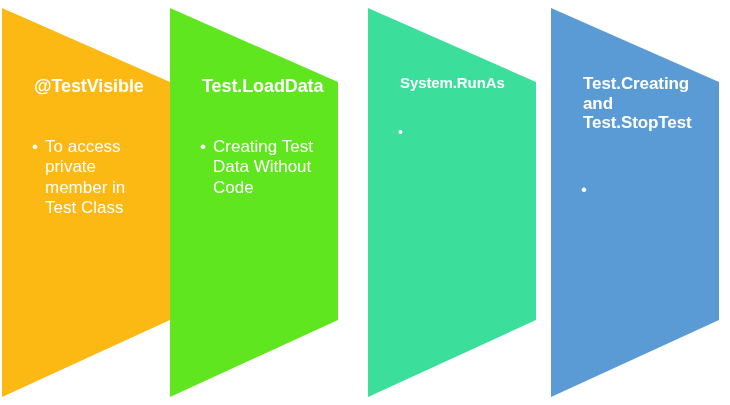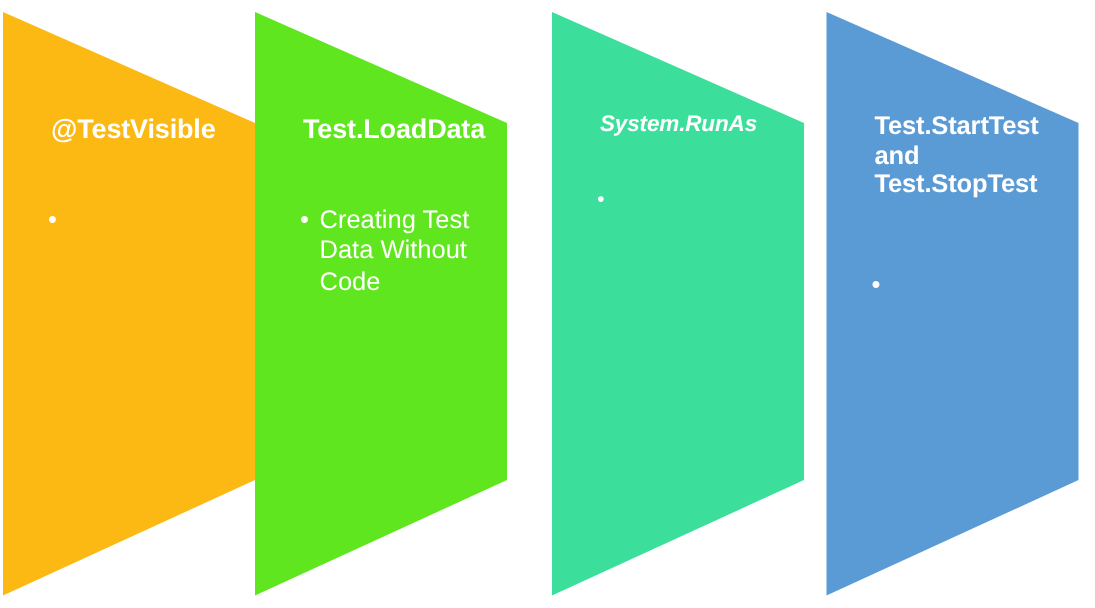--- a/index.html
+++ b/index.html
@@ -66,21 +66,21 @@
     margin-bottom: 2px;
   }
   .chevron-bullets li .dot {
     position: absolute;
     left: 2px;
     top: 0;
   }
   
   .p0 { left: 0px;   width: 183px; }
   .p1 { left: 168px; width: 183px; }
-  .p2 { left: 366px; width: 183px; font-style: italic; }
+  .p2 { left: 366px; width: 183px; }
   .p3 { left: 549px; width: 181px; }
 
   .p0 .chevron-title { top: 76px;  font-size: 18px; }
   .p1 .chevron-title { top: 76px;  font-size: 18px; }
   .p2 .chevron-title { top: 74px;  font-size: 15px; }
   .p3 .chevron-title { top: 74px;  font-size: 17px; }
 
   .p0 .chevron-bullets { top: 137px; font-size: 17px; }
   .p1 .chevron-bullets { top: 137px; font-size: 17px; }
   .p2 .chevron-bullets { top: 124px; font-size: 14px; }
@@ -93,20 +93,21 @@
 
   <div class="chevron p0">
     <svg class="chevron-shape" viewBox="0 0 183 405" preserveAspectRatio="none">
       <polygon points="2,8 170,82 170,320 2,397" fill="#FCB813"></polygon>
     </svg>
     <div class="chevron-body">
       <div class="chevron-title">@TestVisible</div>
       <ul class="chevron-bullets">
         <li>
           <span class="dot">•</span>
+          <span>To access private member in Test Class</span>
         </li>
       </ul>
     </div>
   </div>
 
   <div class="chevron p1">
     <svg class="chevron-shape" viewBox="0 0 183 405" preserveAspectRatio="none">
       <polygon points="2,8 170,82 170,320 2,397" fill="#5FE61E"></polygon>
     </svg>
     <div class="chevron-body">
@@ -132,21 +133,21 @@
         </li>
       </ul>
     </div>
   </div>
 
   <div class="chevron p3">
     <svg class="chevron-shape" viewBox="0 0 181 405" preserveAspectRatio="none">
       <polygon points="2,8 170,82 170,320 2,397" fill="#5B9BD5"></polygon>
     </svg>
     <div class="chevron-body">
-      <div class="chevron-title">Test.StartTest and Test.StopTest</div>
+      <div class="chevron-title">Test.Creating and Test.StopTest</div>
       <ul class="chevron-bullets">
         <li>
           <span class="dot">•</span>
         </li>
       </ul>
     </div>
   </div>
 
 </div>
 

